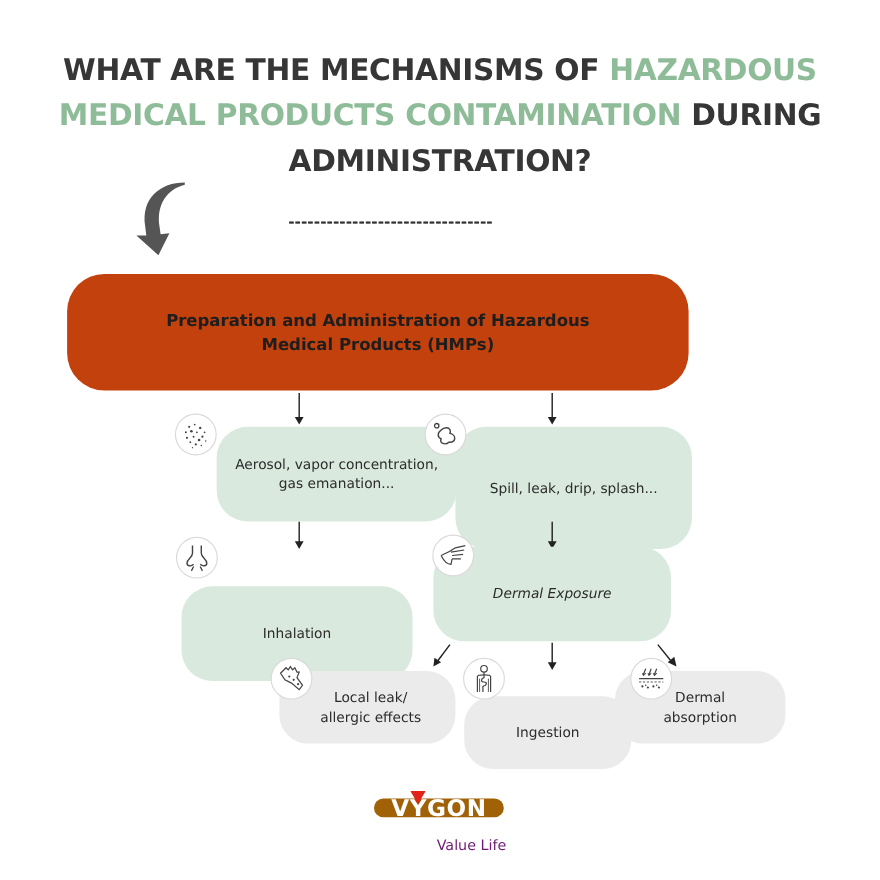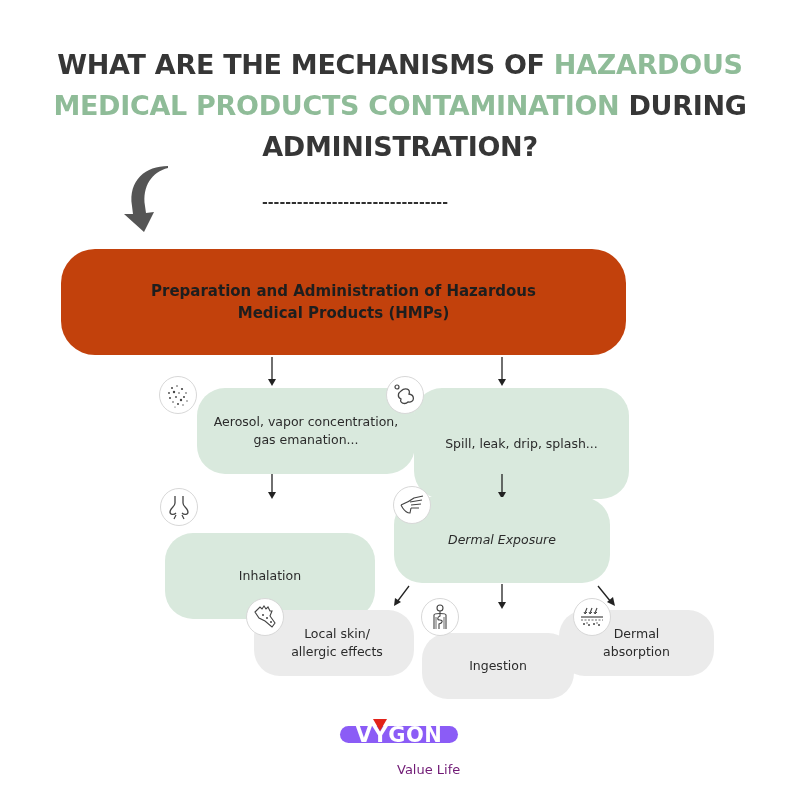--- a/index.html
+++ b/index.html
@@ -42,21 +42,21 @@
     position: absolute; width: 38px; height: 38px; border-radius: 50%;
     background: #ffffff; border: 1px solid #d8d8d8;
     display: flex; align-items: center; justify-content: center;
   }
   .icon-circle svg { width: 28px; height: 28px; }
 
   .arrow { position: absolute; }
 
   .logo-pill {
     position: absolute; left: 340px; top: 726px; width: 118px; height: 17px;
-    background: #8b5cf6; border-radius: 17px;
+    background: #a16207; border-radius: 17px;
     display: flex; align-items: center; justify-content: center;
     font-family: "DejaVu Sans", sans-serif; font-weight: bold; font-size: 21px;
     color: #ffffff; letter-spacing: 0.5px;
   }
   .logo-tri { position: absolute; left: 373px; top: 719px; width: 14px; height: 12px; }
   .logo-tagline {
     position: absolute; left: 397px; top: 762px; font-family: "DejaVu Sans", sans-serif;
     font-size: 13px; color: #701a75;
   }
 </style>
@@ -159,21 +159,21 @@
 <svg class="arrow" style="left:496px;top:584px;width:12px;height:26px" viewBox="0 0 12 26">
   <line x1="6" y1="0" x2="6" y2="20" stroke="#222" stroke-width="1.3"></line>
     <path d="M2 18 L6 25 L10 18 Z" fill="#222"></path>
 </svg>
 <svg class="arrow" style="left:596px;top:584px;width:22px;height:24px" viewBox="0 0 22 24">
   <line x1="2" y1="2" x2="15" y2="18" stroke="#222" stroke-width="1.3"></line>
     <path d="M19 22 L11 18 L17 13 Z" fill="#222"></path>
 </svg>
 
 <div class="box grey" style="left:254px;top:610px;width:160px;height:66px;border-radius:26px;">
-  <span style="width:110px;padding-left:6px">Local skin/ allergic effects</span>
+  <span style="width:110px;padding-left:6px">Local leak/ allergic effects</span>
 </div>
 <div class="icon-circle" style="left:246px;top:598px;">
   <svg viewBox="0 0 28 28">
     <path d="M4 9 L9 4 L11 6 L13 3 L15 6 L17 4 L19 8 L21 8 L19 13 L24 20 L21 24 L14 18 L8 15 Z" fill="none" stroke="#444" stroke-width="1.1"></path>
     <circle cx="12" cy="12" r="1" fill="#444"></circle>
       <circle cx="16" cy="15" r="1" fill="#444"></circle>
       <circle cx="20" cy="19" r="1" fill="#444"></circle>
   </svg>
 </div>
 

